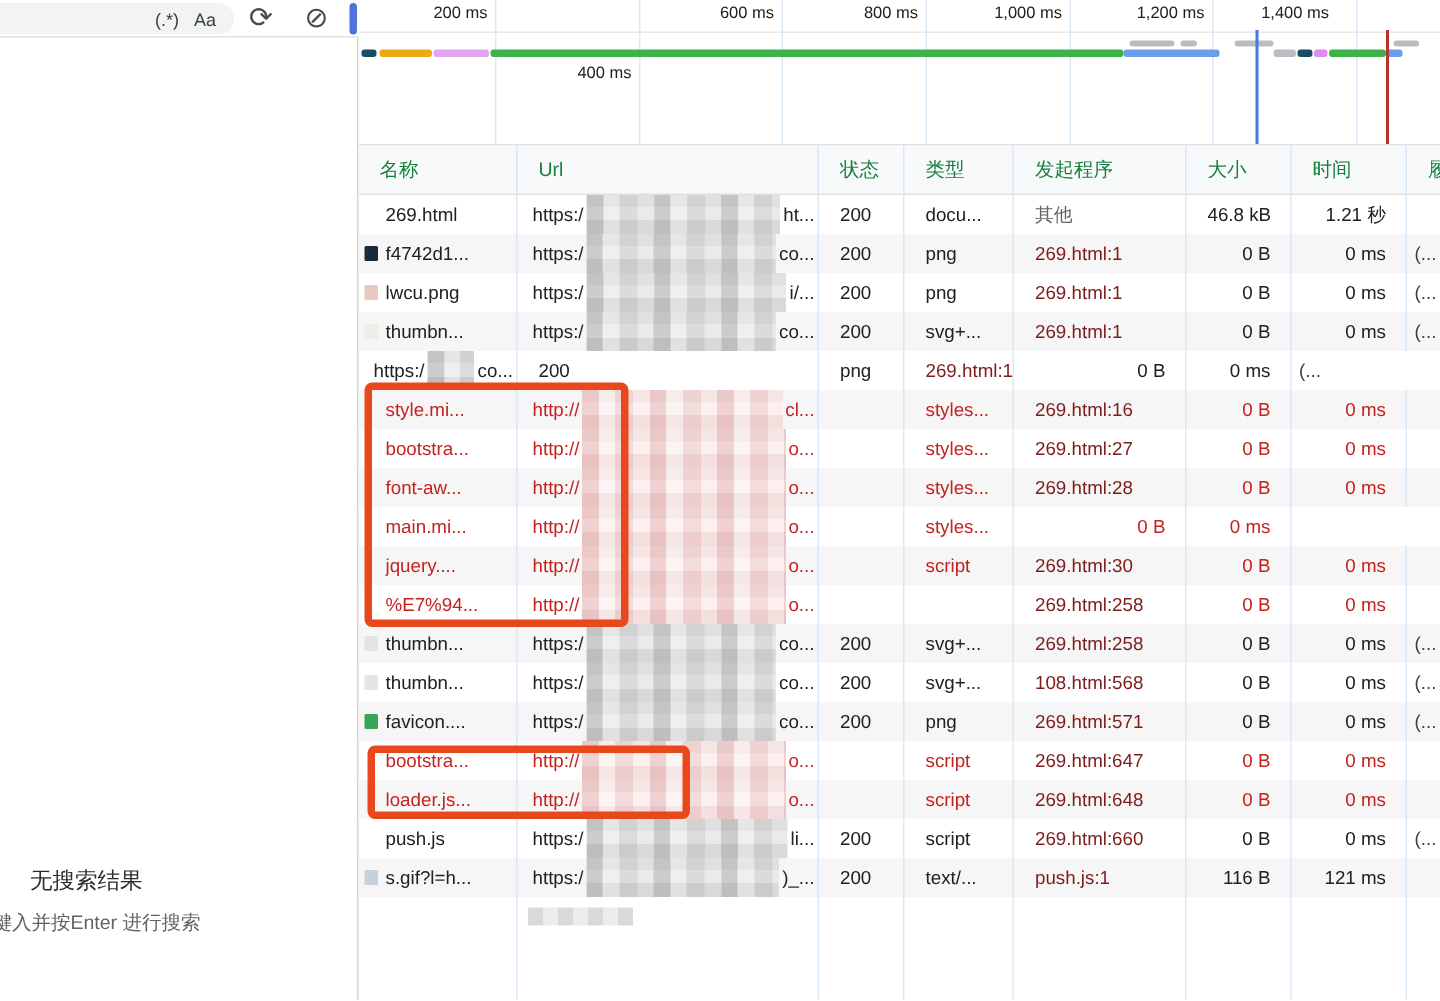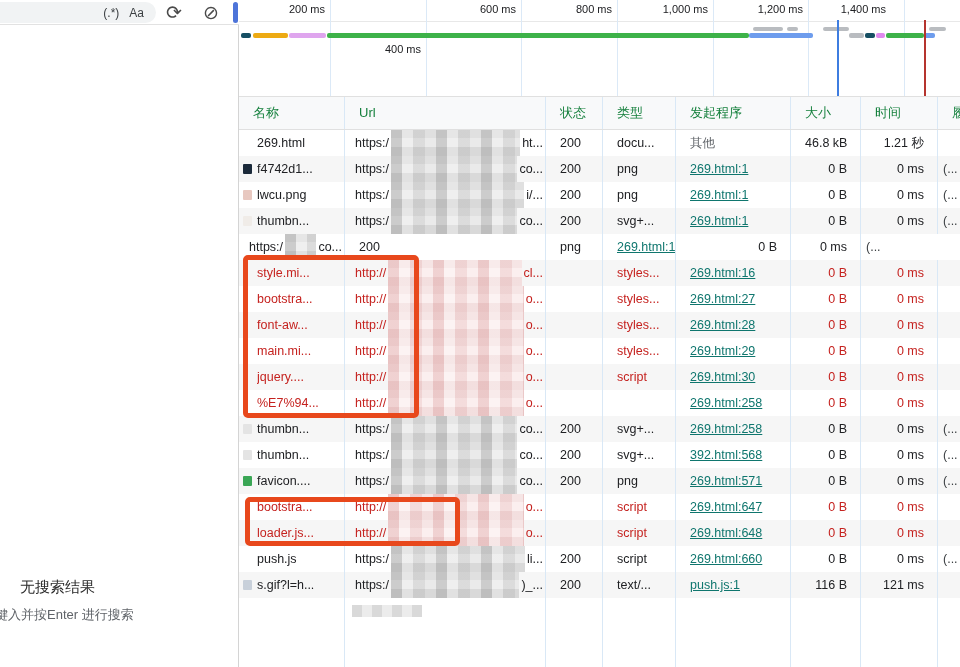--- a/index.html
+++ b/index.html
@@ -51,21 +51,21 @@
       repeating-linear-gradient(0deg, #d7d7d7 0 9px, #e9e9e9 9px 18px, #dedede 18px 26px);
   }
   .row.err .mosaic {
     background-image:
       repeating-linear-gradient(90deg, rgba(190,80,80,.18) 0 11px, rgba(255,255,255,.30) 11px 22px, rgba(200,110,110,.14) 22px 34px, rgba(255,255,255,.08) 34px 45px),
       repeating-linear-gradient(0deg, #f2dcdc 0 9px, #fbeeee 9px 18px, #f5e3e3 18px 26px);
   }
   .url-suffix { flex:0 0 auto; padding:0 2px; }
   .cell-size, .cell-time { text-align:right; padding-right:13px; }
   .cell-wf { padding-left:5px; color:#3c4043; }
-  .initiator-link { color:#0f766e; text-decoration:underline; cursor:pointer; }
+  .initiator-link { color:#7f1d1d; cursor:pointer; }
   .initiator-plain { color:#5f6368; }
   .row.err .err-text { color:#c5221f; }
   #tfill { height:69px; }
   #tfill .cell { height:69px; }
   #stray-mosaic { position:absolute; left:113px; top:508px; width:70px; height:12px;
     background:repeating-linear-gradient(90deg,#d9d9d9 0 10px,#ececec 10px 20px); }
 
   
   .annotation { position:absolute; border:5px solid #e8481c; border-radius:5px; z-index:20; }
 </style>
@@ -281,21 +281,20 @@
               <div class="name-icon empty"></div>
               <div class="name-text">main.mi...</div>
             </div>
             <div class="cell cell-url">
               <div class="err-text">http://</div>
               <div class="mosaic"></div>
               <div class="url-suffix err-text">o...</div>
             </div>
             <div class="cell"></div>
             <div class="cell err-text">styles...</div>
-            <div class="cell"><span class="initiator-link">269.html:29</span></div>
             <div class="cell cell-size err-text">0 B</div>
             <div class="cell cell-time err-text">0 ms</div>
             <div class="cell cell-wf"></div>
           </div>
           <div class="grid-row row stripe err">
             <div class="cell cell-name err-text">
               <div class="name-icon empty"></div>
               <div class="name-text">jquery....</div>
             </div>
             <div class="cell cell-url">
@@ -349,21 +348,21 @@
               <div class="name-icon" style="background: rgb(228, 228, 228);"></div>
               <div class="name-text">thumbn...</div>
             </div>
             <div class="cell cell-url">
               <div class="err-text">https:/</div>
               <div class="mosaic"></div>
               <div class="url-suffix err-text">co...</div>
             </div>
             <div class="cell">200</div>
             <div class="cell err-text">svg+...</div>
-            <div class="cell"><span class="initiator-link">392.html:568</span></div>
+            <div class="cell"><span class="initiator-link">108.html:568</span></div>
             <div class="cell cell-size err-text">0 B</div>
             <div class="cell cell-time err-text">0 ms</div>
             <div class="cell cell-wf">(...</div>
           </div>
           <div class="grid-row row stripe">
             <div class="cell cell-name err-text">
               <div class="name-icon" style="background: rgb(58, 166, 85);"></div>
               <div class="name-text">favicon....</div>
             </div>
             <div class="cell cell-url">

